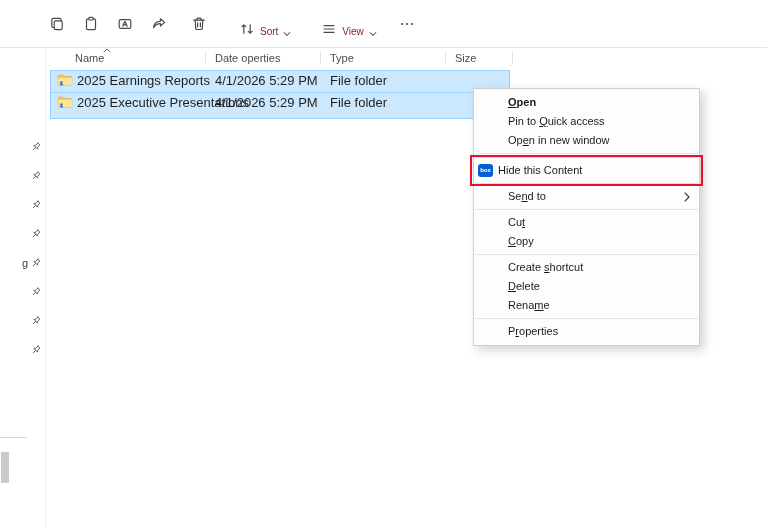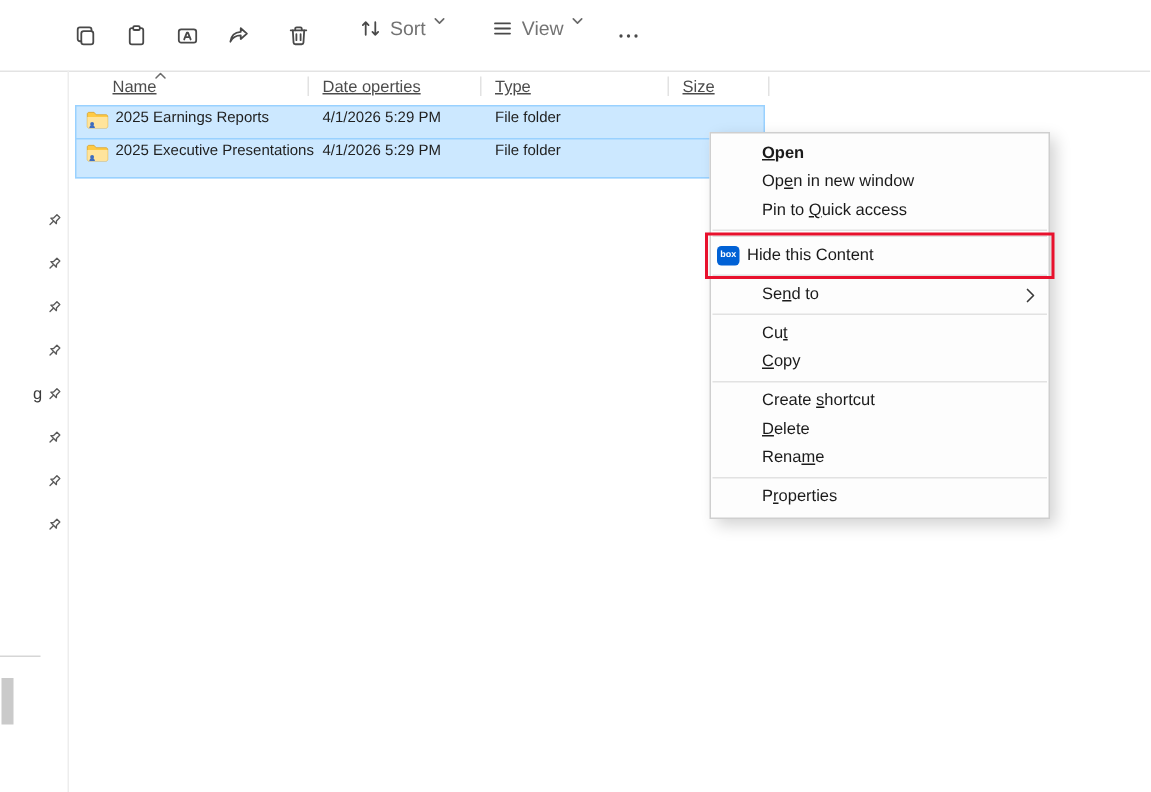--- a/index.html
+++ b/index.html
@@ -5,46 +5,46 @@
   html,body{margin:0;padding:0;background:#fff;}
   .window{
     position:relative;width:767px;height:528px;background:#ffffff;overflow:hidden;
     font-family:"Liberation Sans","DejaVu Sans",sans-serif;color:#1b1b1b;
   }
   svg{display:block}
 
   
   .toolbar{position:absolute;top:0;left:0;right:0;height:47px;display:flex;align-items:center;padding-left:45px;box-sizing:border-box;}
   .tb-btn{width:24px;height:24px;display:flex;align-items:center;justify-content:center;border-radius:4px;margin-right:10px;cursor:default;}
-  .tb-group{display:flex;align-items:flex-start;height:26px;padding:0 6px;border-radius:4px;font-size:13px;color:#737373;}
+  .tb-group{display:flex;align-items:flex-end;height:26px;padding:0 6px;border-radius:4px;font-size:10px;color:#7f1d1d;}
   .tb-group .lbl{margin:0 5px 0 5px;}
   .toolbar-divider{position:absolute;top:47px;left:0;right:0;height:1px;background:#e3e3e3;}
 
   
   .pane-divider{position:absolute;left:45px;top:47px;width:1px;height:481px;background:#ededed;}
   .nav-pins{position:absolute;left:0;top:0;width:45px;height:528px;}
   .pin{position:absolute;left:30px;width:12px;height:12px;}
   .pin-label{position:absolute;left:22px;font-size:11px;color:#3a3a3a;}
   .nav-sep{position:absolute;left:0;top:437px;width:27px;height:1px;background:#d6d6d6;}
   .nav-scroll-thumb{position:absolute;left:1px;top:452px;width:8px;height:31px;background:#cacaca;}
 
   
   .col-headers{position:absolute;top:47px;left:45px;right:0;height:22px;font-size:11px;color:#4c4c4c;}
-  .col-label{position:absolute;top:5px;white-space:nowrap;cursor:default;text-decoration:underline;}
+  .col-label{position:absolute;top:5px;white-space:nowrap;cursor:default;}
   .col-label.name{left:30px}
   .col-label.date{left:170px}
   .col-label.type{left:285px}
   .col-label.size{left:410px}
   .sort-caret{position:absolute;left:58px;top:1px;}
   .col-div{position:absolute;top:4px;width:1px;height:13px;background:#e2e2e2;}
 
   
   .file-list{position:absolute;top:70px;left:50px;width:470px;height:60px;}
   .file-row{position:absolute;left:0;width:460px;height:27px;background:var(--sel,#cce8ff);
-    border:1px solid var(--selb,#99d1ff);box-sizing:border-box;font-size:10px;color:#1f1f1f;}
+    border:1px solid var(--selb,#99d1ff);box-sizing:border-box;font-size:13px;color:#1f1f1f;}
   .cell-icon{position:absolute;left:6px;top:1px;width:16px;height:16px;}
   .cell{position:absolute;top:2px;white-space:nowrap;}
   .cell.name{left:26px}
   .cell.date{left:164px}
   .cell.type{left:279px}
   .cell.size{left:404px}
 
   
   .context-menu{position:absolute;left:473px;top:88px;width:227px;background:#fdfdfd;
     border:1px solid #cfcfcf;box-shadow:4px 4px 10px rgba(0,0,0,.18);padding:4px 0;box-sizing:border-box;}
@@ -260,22 +260,22 @@
         </span>
         <span class="cell name">2025 Executive Presentations</span>
         <span class="cell date">4/1/2026 5:29 PM</span>
         <span class="cell type">File folder</span>
         <span class="cell size"></span>
       </div>
     </div>
 
   <div class="context-menu">
       <div class="menu-item bold"><span><u>O</u>pen</span></div>
+      <div class="menu-item"><span>Pin to <u>Q</u>uick access</span></div>
       <div class="menu-item"><span>Op<u>e</u>n in new window</span></div>
-      <div class="menu-item"><span>Pin to <u>Q</u>uick access</span></div>
       <div class="menu-sep"></div>
       <div class="menu-sep"></div>
       <div class="menu-item with-icon"><span class="box-icon">box</span><span>Hide this Content</span><div class="annotation-box"></div></div>
       <div class="menu-sep"></div>
       <div class="menu-item"><span>Se<u>n</u>d to</span><span class="sub-arrow">
           <svg width="6" height="10" viewBox="0 0 6 10" fill="none" stroke="#3a3a3a" stroke-width="1.1" stroke-linecap="round" stroke-linejoin="round">
             <path d="M1 1l4 4-4 4"></path>
           </svg>
         </span></div>
       <div class="menu-sep"></div>

